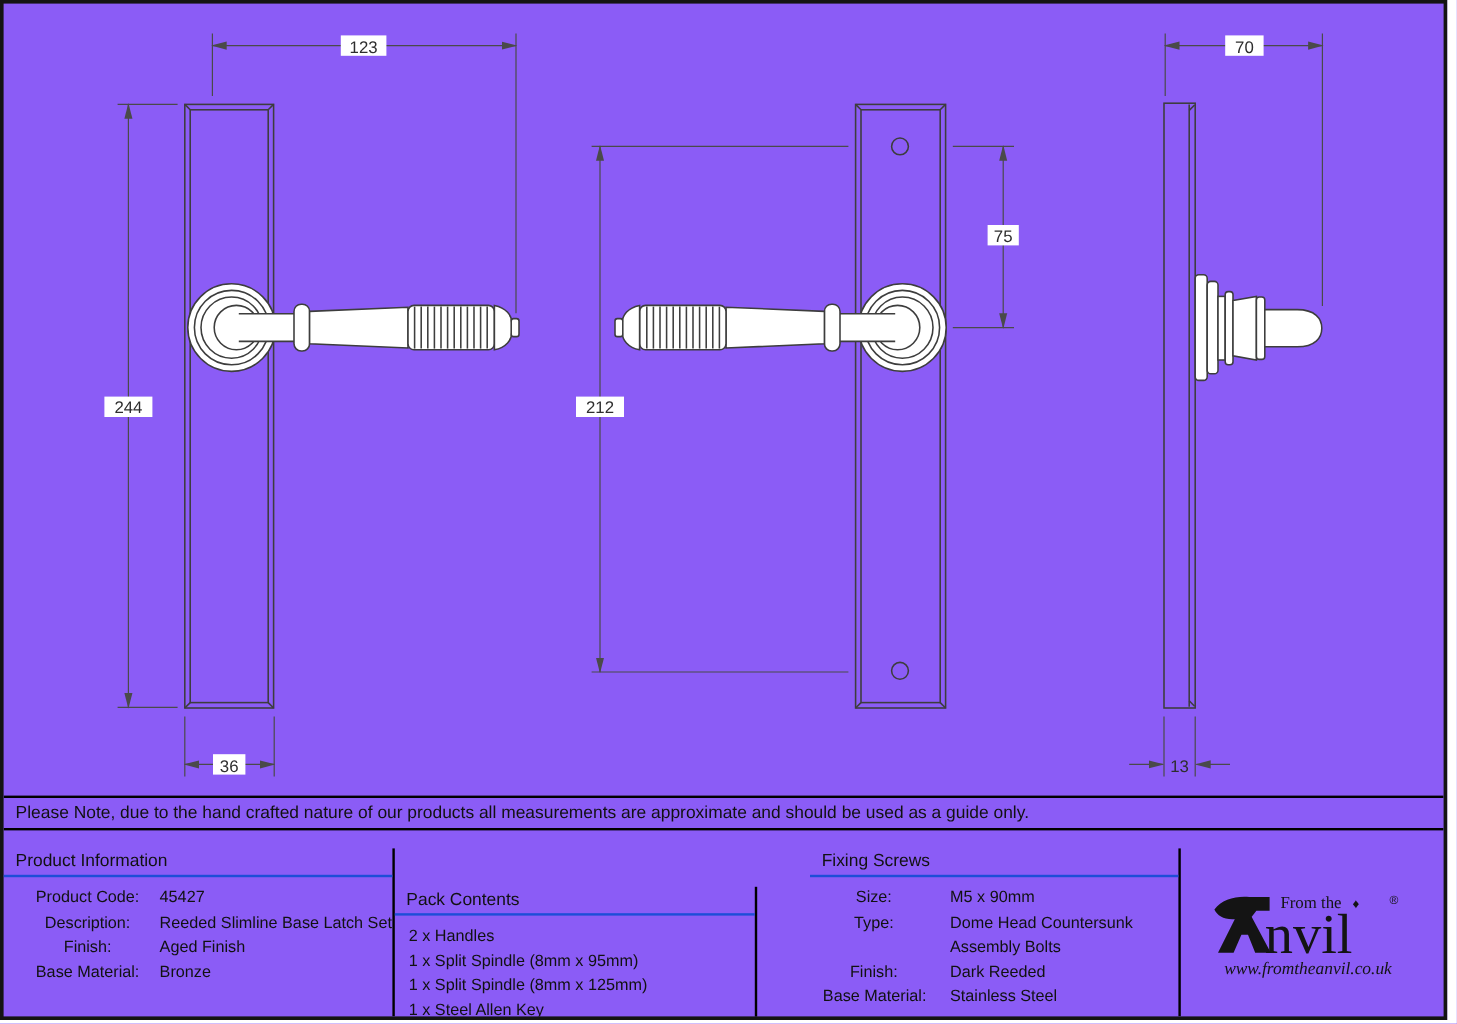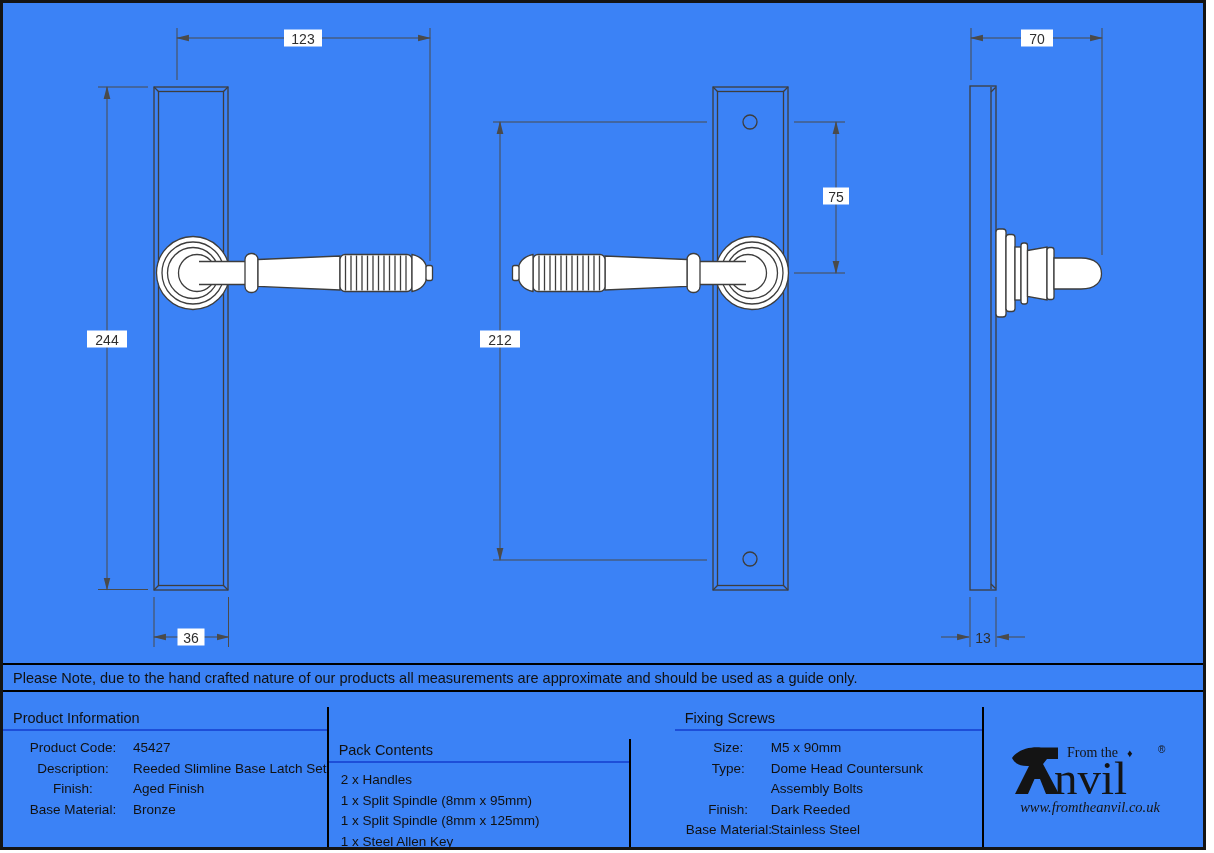--- a/index.html
+++ b/index.html
@@ -3,21 +3,21 @@
 <meta charset="utf-8">
 <style>
   html,body { margin:0; padding:0; }
   body {
     width:1214px; height:853px; background:#ffffff;
     font-family:"Liberation Sans", sans-serif;
     color:#111;
   }
   .sheet {
     position:relative; width:1206px; height:850px;
-    border:3px solid #141414; box-sizing:border-box; background:#3b82f6;
+    border:3px solid #141414; box-sizing:border-box; background:#8b5cf6;
     overflow:hidden;
   }
   svg.drawing { position:absolute; top:0; left:0; }
 
   
   .obj { stroke:#3d3d3d; stroke-width:1.3; fill:none; }
   .dim line { stroke:#4a4a4a; stroke-width:1; }
   .dimtext { font:14px "Liberation Sans", sans-serif; fill:#2e2e2e; text-anchor:middle; }
   .dimmask { fill:#ffffff; stroke:none; }
 
@@ -31,21 +31,21 @@
   .table-row { position:absolute; left:0; top:704px; width:100%; height:140px; display:flex; }
   .col { box-sizing:border-box; border-right:2px solid #000; height:100%; }
   .col:last-child { border-right:none; }
   .col1 { width:338px; } .col2 { width:323px;margin-top:32px; } .col3 { width:331px;margin-left:44px; } .col4 { width:234px; }
   .col-header {
     height:24px; border-bottom:2px solid #1d4ed8; box-sizing:border-box;
     display:flex; align-items:center; padding-left:10px; font-size:14.5px;
   }
   .col-body { padding-top:7px; font-size:13.5px; line-height:20.5px; }
   .kv { display:flex; padding-left:10px;text-align:center; }
-  .col3 .kv { padding-left:11px; }
+  .col3 .kv { padding-left:11px;gap:21px; }
   .col1 .k { width:120px; }
   .col3 .k { width:85px; }
   .k,.v,.li { white-space:nowrap; }
   .col2 .col-body { padding-left:12px; }
   .col4 { display:flex; justify-content:center; align-items:flex-start; padding-top:33px; }
   .logo-big { font-family:"Liberation Serif", serif; }
 </style>
 </head>
 <body>
 

